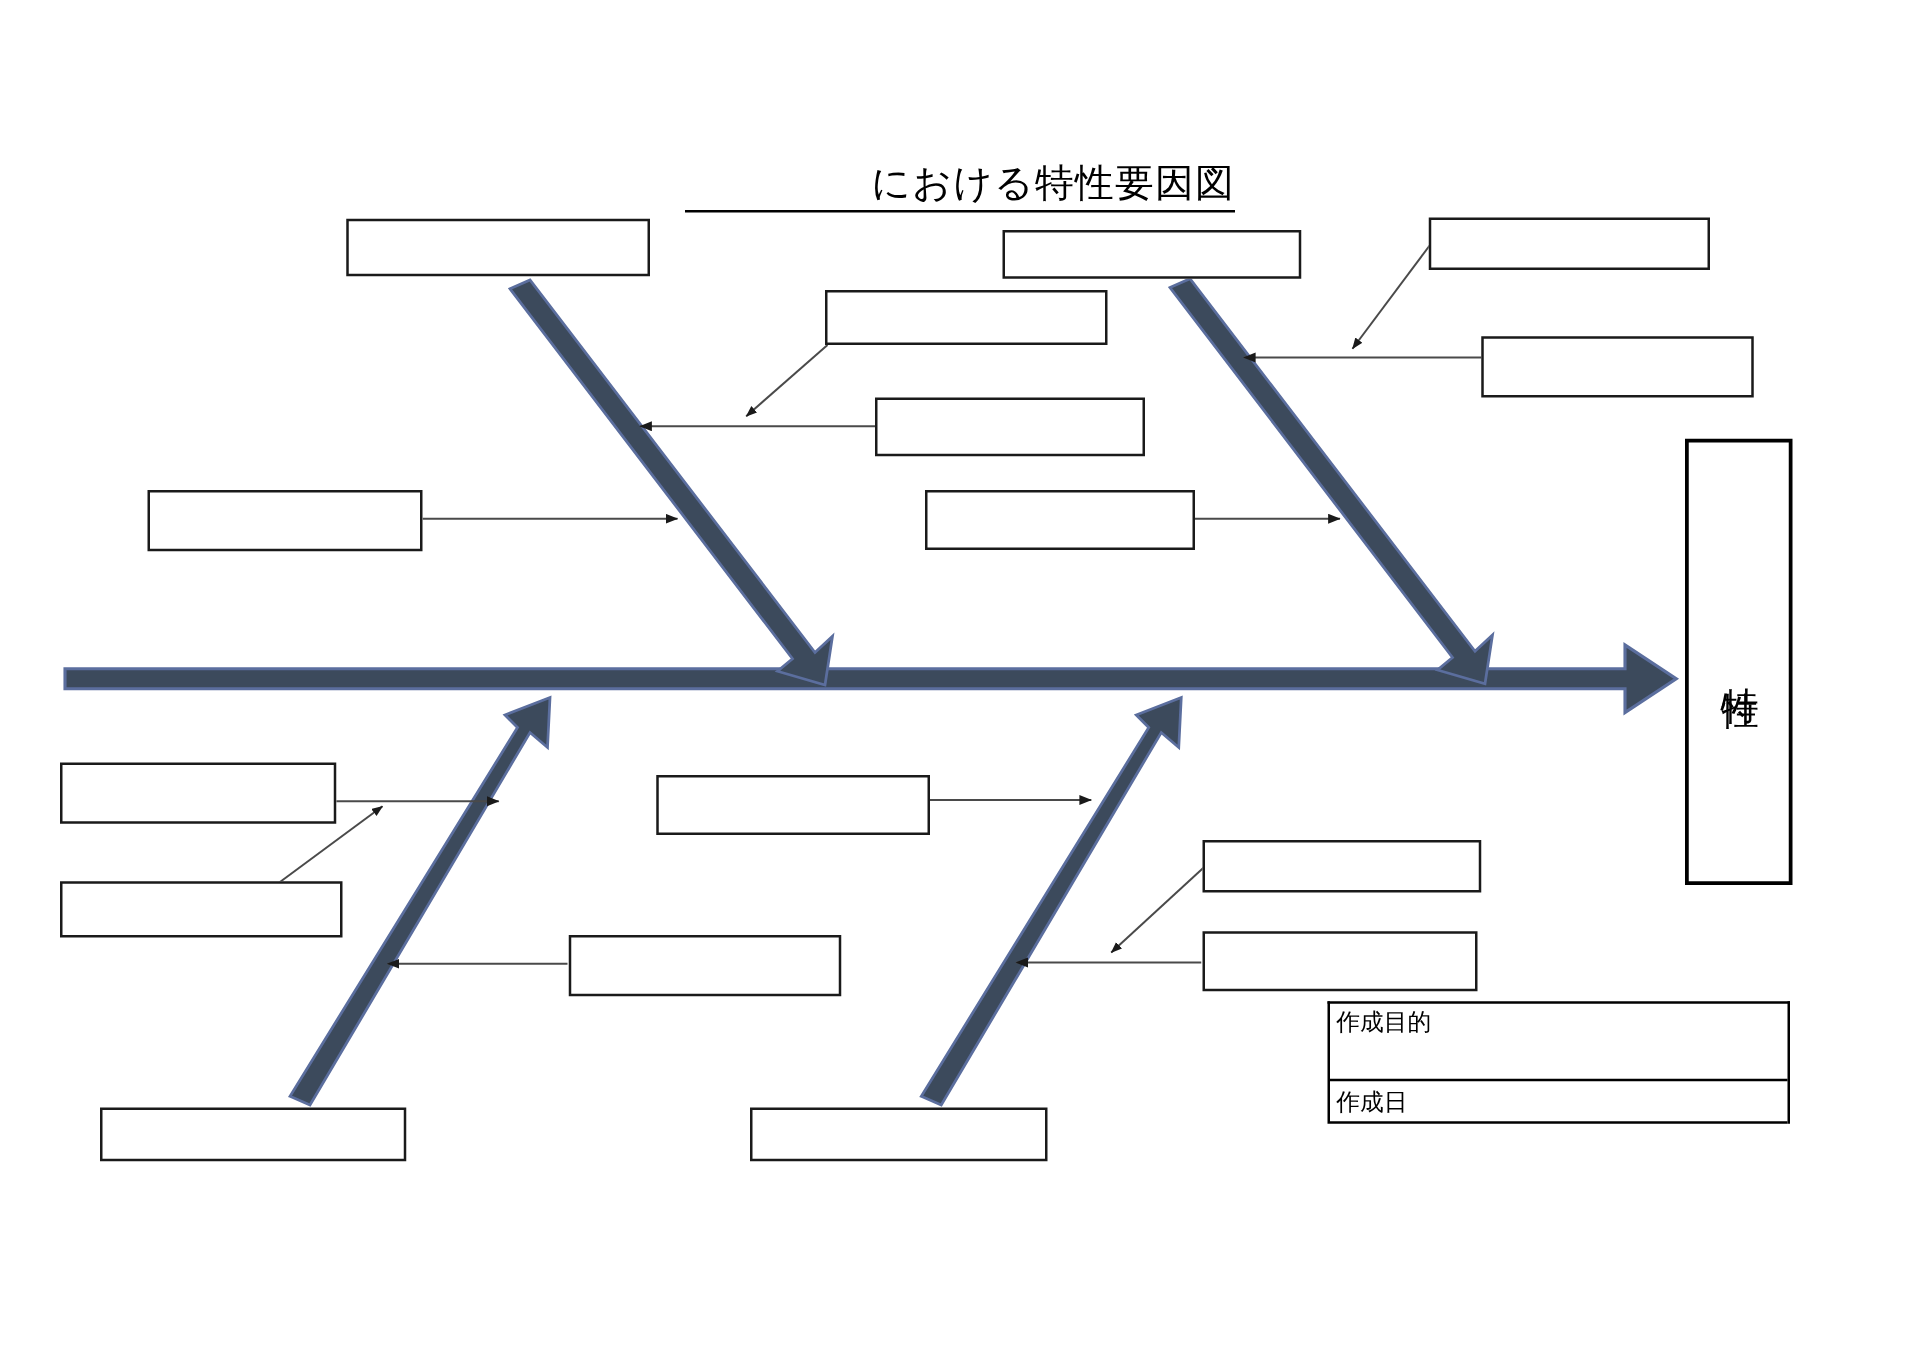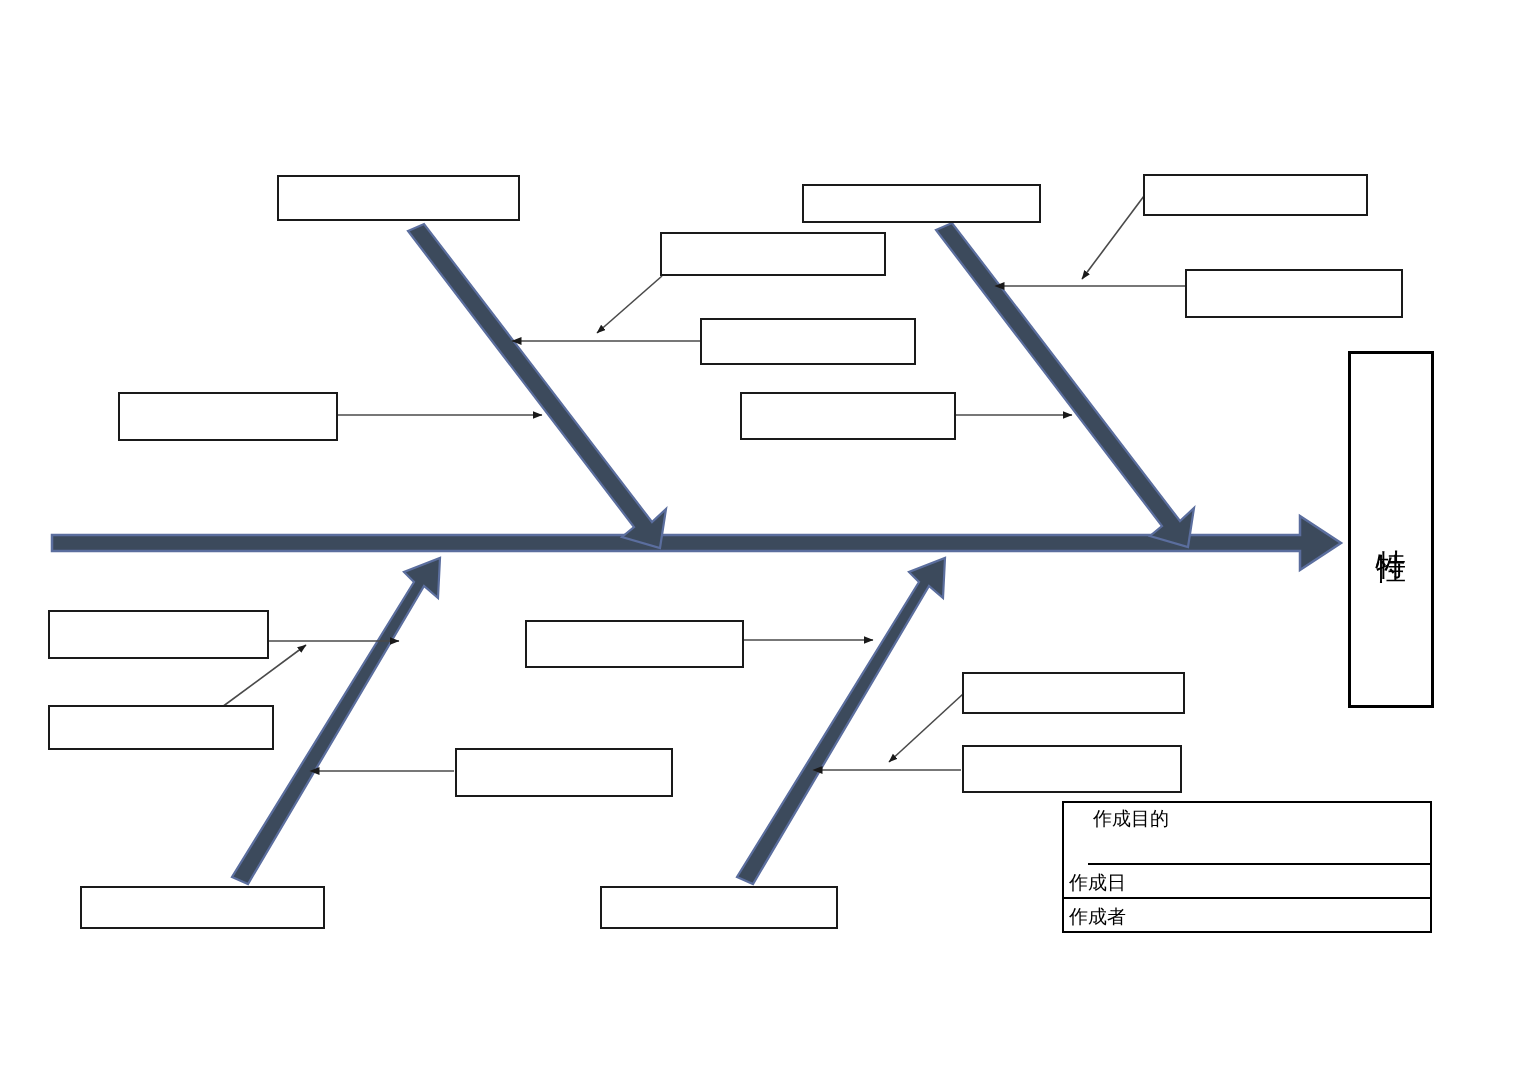--- a/index.html
+++ b/index.html
@@ -89,21 +89,21 @@
     border-bottom: none;
     box-sizing: border-box;
     background: #fff;
   }
   .meta-row {
     border-bottom: 2px solid #000;
     box-sizing: border-box;
     display: flex;
     align-items: flex-start;
   }
-  .meta-row.tall { height: 62px; margin-left: 24px; }
+  .meta-row.tall { height: 62px; }
   .meta-row.short { height: 34px; align-items: center; }
   .meta-label {
     font-size: 19px;
     line-height: 25px;
     color: #000;
     padding: 3px 0 0 5px;
     white-space: nowrap;
   }
 </style>
 </head>
@@ -183,20 +183,23 @@
 
     <g>
       <line x1="963" y1="694" x2="889" y2="762" stroke="#4a4a4a" stroke-width="1.6" marker-end="url(#thinArrowSm)"></line>
     </g>
 
     <g>
       <line x1="961" y1="770" x2="813" y2="770" stroke="#4a4a4a" stroke-width="1.6" marker-end="url(#thinArrow)"></line>
     </g>
   </svg>
 
+  <div class="title-wrap">
+    <span class="title-text">における特性要因図</span>
+  </div>
 
   <div id="cause-boxes">
       <div class="cause-box" style="left: 277px; top: 175px; width: 243px; height: 46px;"></div>
       <div class="cause-box" style="left: 660px; top: 232px; width: 226px; height: 44px;"></div>
       <div class="cause-box" style="left: 700px; top: 318px; width: 216px; height: 47px;"></div>
       <div class="cause-box" style="left: 802px; top: 184px; width: 239px; height: 39px;"></div>
       <div class="cause-box" style="left: 1143px; top: 174px; width: 225px; height: 42px;"></div>
       <div class="cause-box" style="left: 1185px; top: 269px; width: 218px; height: 49px;"></div>
       <div class="cause-box" style="left: 118px; top: 392px; width: 220px; height: 49px;"></div>
       <div class="cause-box" style="left: 740px; top: 392px; width: 216px; height: 48px;"></div>
@@ -214,18 +217,15 @@
     <span class="effect-text">特性</span>
   </div>
 
   <div class="meta-table">
     <div class="meta-row tall">
       <span class="meta-label">作成目的</span>
     </div>
     <div class="meta-row short">
       <span class="meta-label">作成日</span>
     </div>
-    <div class="meta-row short">
-      <span class="meta-label">作成者</span>
-    </div>
   </div>
 
 </div>
 
 </body></html>

